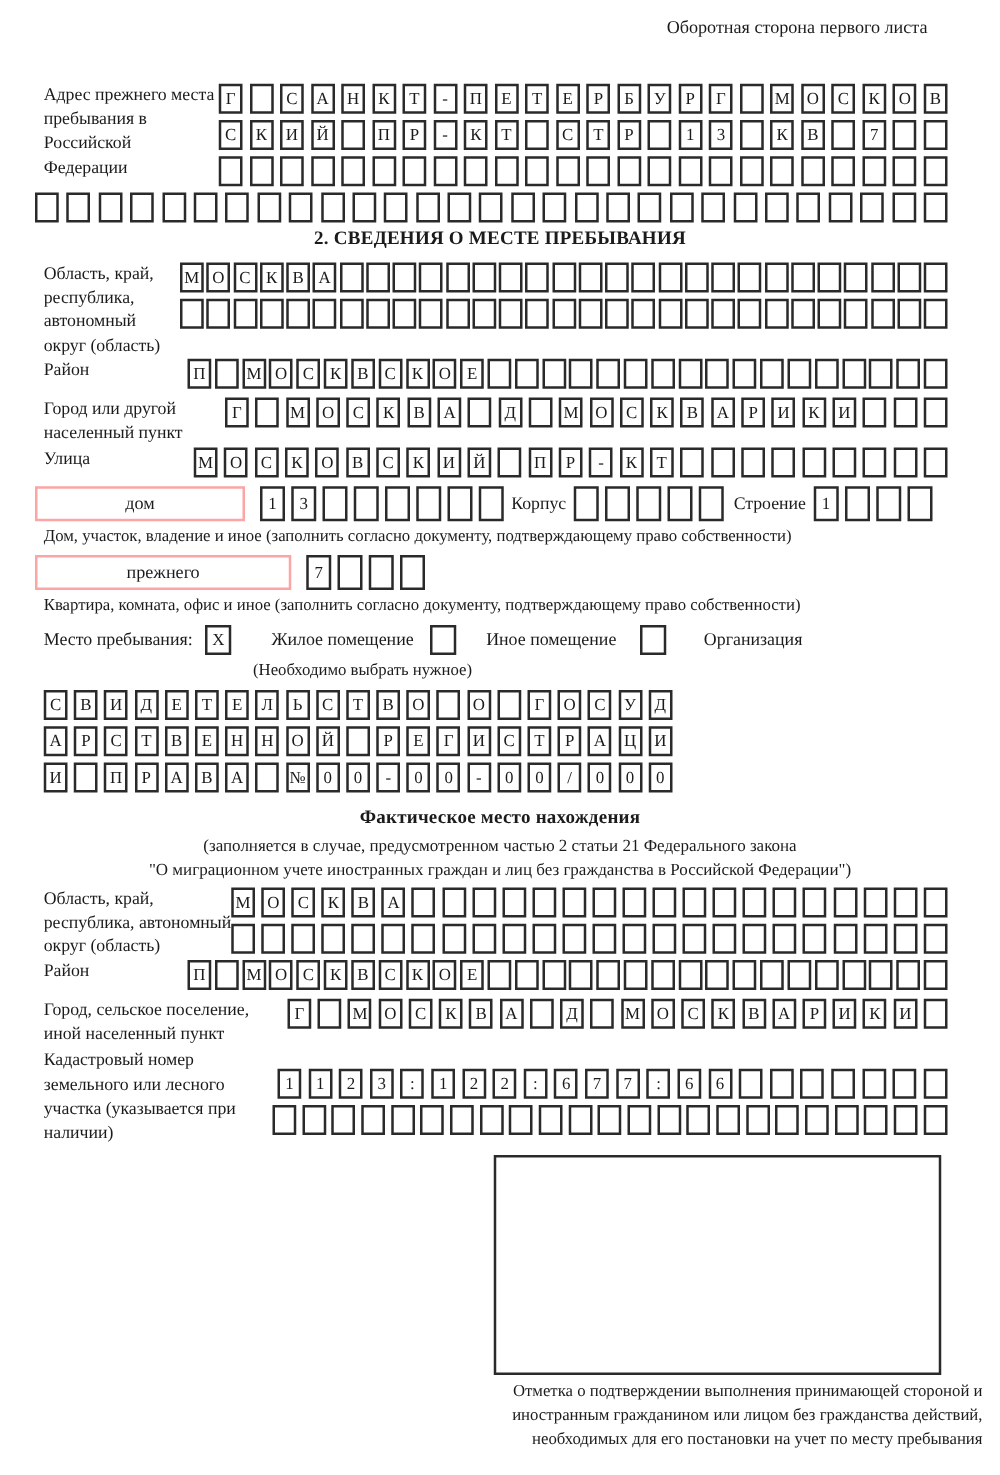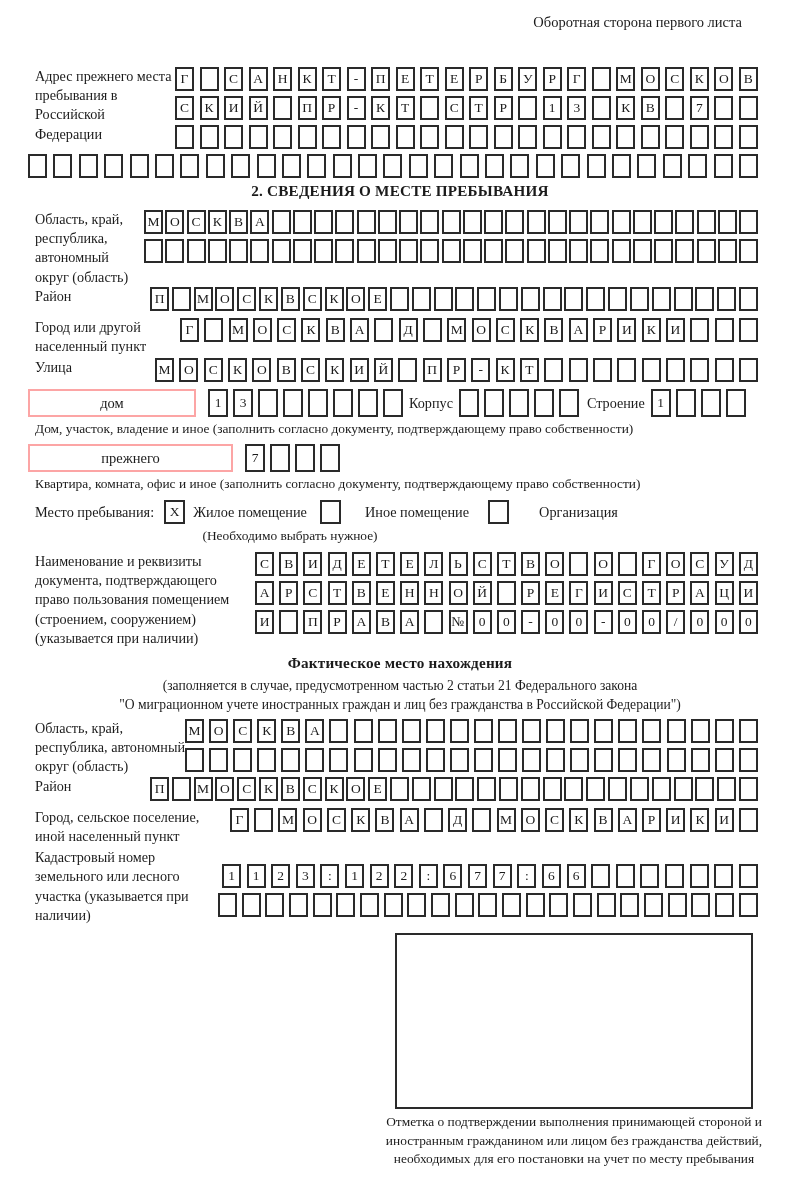--- a/index.html
+++ b/index.html
@@ -45,21 +45,21 @@
   .ml6{margin-left:6px;} .ml8{margin-left:8px;} .ml12{margin-left:12px;} .mr6{margin-right:6px;}
   
   .mesto-row{display:flex;align-items:center;margin-left:35px;margin-top:8px;margin-bottom:4px;font-size:14.3px;}
   .chk{
     flex:none;width:21px;height:24px;box-sizing:border-box;border:2px solid #2a2a2a;background:#fff;
     display:flex;align-items:center;justify-content:center;font-size:13.5px;
   }
   .mesto-note{font-size:13.4px;text-align:center;width:300px;margin-left:140px;margin-bottom:8px;}
   .fact-cap{font-size:13.6px;text-align:center;margin:0 0 3px;}
   .otm-box{margin-left:395px;margin-top:8px;width:358px;height:176px;box-sizing:border-box;border:2px solid #2a2a2a;background:#fff;}
-  .otm-caption{margin-left:362px;width:424px;font-size:13.4px;text-align:center;line-height:1.4;margin-top:4px;}
+  .otm-caption{margin-left:362px;width:424px;font-size:13.4px;text-align:right;line-height:1.4;margin-top:4px;}
   .mb2{margin-bottom:2px;} .mb6{margin-bottom:6px;}
 </style>
 </head>
 <body>
 
 <div class="page">
 
   <div class="top-note">Оборотная сторона первого листа</div>
 
   <div class="fr">
@@ -379,30 +379,29 @@
         <span class="cell"></span>
         <span class="cell"></span>
         <span class="cell"></span>
       </div>
   </div>
   <div class="caption" style="text-align:left;margin-left:35px;">Квартира, комната, офис и иное (заполнить согласно документу, подтверждающему право собственности)</div>
 
   <div class="mesto-row">
     <span>Место пребывания:</span>
     <span class="chk" style="margin-left:10px;">X</span>
-    <span style="margin-left:8px;">Жилое помещение</span>
+    <span style="margin-left:32px;">Жилое помещение</span>
     <span class="chk" style="margin-left:13px;"></span>
     <span style="margin-left:24px;">Иное помещение</span>
     <span class="chk" style="margin-left:19px;"></span>
     <span style="margin-left:30px;">Организация</span>
   </div>
   <div class="mesto-note">(Необходимо выбрать нужное)</div>
 
   <div class="fr mb6">
-    <div class="lbl w-doclbl">Наименование и реквизиты документа, подтверждающего право пользования помещением (строением, сооружением) (указывается при наличии)</div>
     <div class="cellcol">
       <div class="cells w-doc">
           <span class="cell">С</span>
           <span class="cell">В</span>
           <span class="cell">И</span>
           <span class="cell">Д</span>
           <span class="cell">Е</span>
           <span class="cell">Т</span>
           <span class="cell">Е</span>
           <span class="cell">Л</span>

